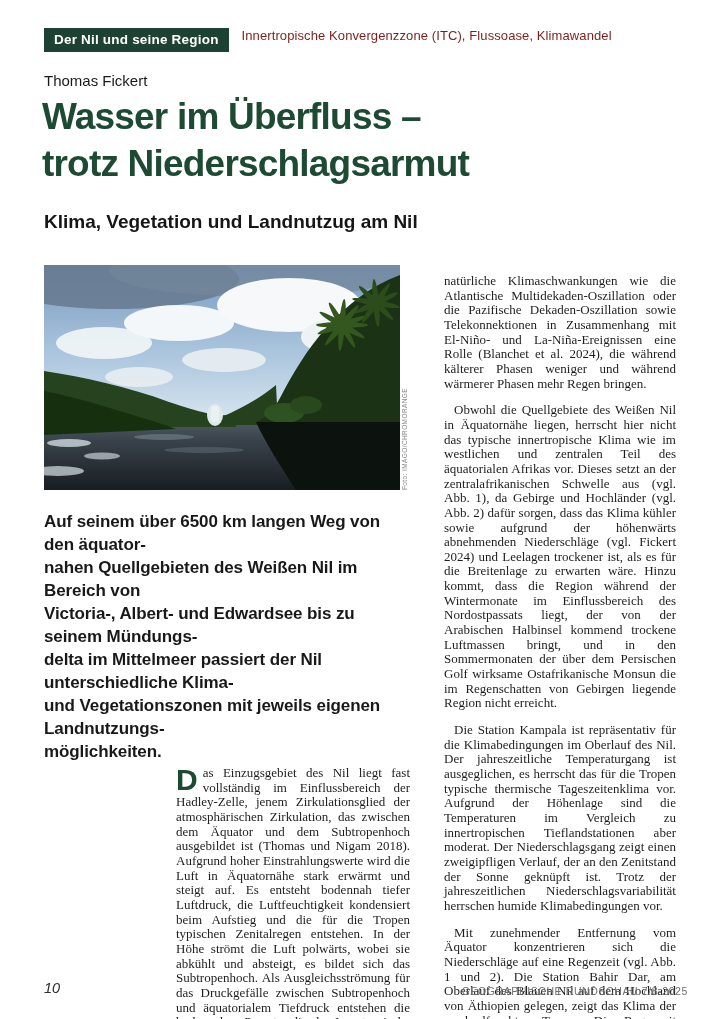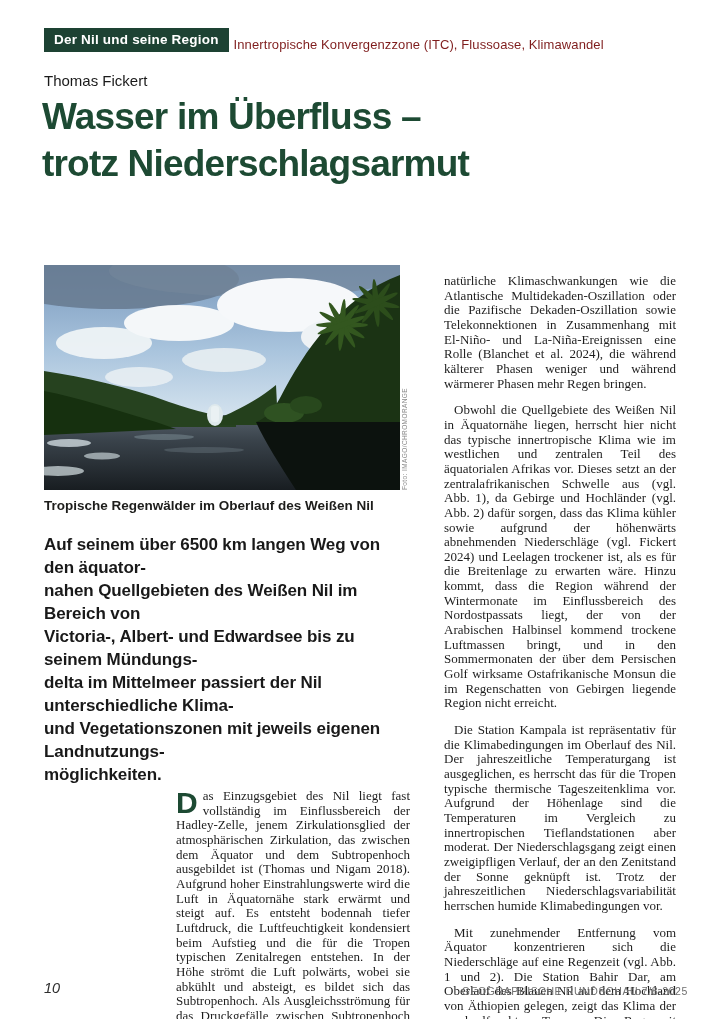--- a/index.html
+++ b/index.html
@@ -4,21 +4,21 @@
 <style>
   * { margin:0; padding:0; box-sizing:border-box; }
   html,body { background:#e8e8e8; }
   .page {
     position:relative; width:720px; height:1019px; margin:0 auto;
     background:#ffffff; overflow:hidden;
     font-family:"Liberation Sans", sans-serif; color:#1c1c1c;
   }
   
   .kicker-row { position:absolute; left:44px; top:28px; right:32px;
-    display:flex; align-items:flex-end; gap:5px; }
+    display:flex; align-items:flex-start; gap:13px; }
   .badge { background:#1d4233; color:#ffffff; font-weight:700; font-size:13.5px;
     padding:4px 10px 5px; letter-spacing:0.2px; white-space:nowrap; }
   .kicker { font-size:13px; font-weight:400; color:#7f1d1d; letter-spacing:0.1px; }
   .author { position:absolute; left:44px; top:72px; font-size:15px; color:#1a1a1a; }
   .title { position:absolute; left:42px; top:93px; width:640px;
     font-weight:700; font-size:37px; line-height:47px; letter-spacing:-0.8px;
     color:#1d4a33; white-space:pre-line; }
   .subtitle { position:absolute; left:44px; top:211px;
     font-weight:700; font-size:19px; color:#161616; }
   
@@ -53,20 +53,21 @@
 
   <div class="kicker-row">
     <span class="badge">Der Nil und seine Region</span>
     <span class="kicker">Innertropische Konvergenzzone (ITC), Flussoase, Klimawandel</span>
   </div>
 
   <div class="author">Thomas Fickert</div>
 
   <h1 class="title">Wasser im Überfluss –
 trotz Niederschlagsarmut</h1>
+  <div class="subtitle">Klima, Vegetation und Landnutzug am Nil</div>
 
   <div class="col-left">
     <div class="photo-wrap">
       <svg viewBox="0 0 356 225" width="356" height="225" aria-hidden="true">
         <defs>
           <linearGradient id="sky" x1="0" y1="0" x2="0" y2="1">
             <stop offset="0" stop-color="#7898bc"></stop>
             <stop offset="0.55" stop-color="#a9c4dd"></stop>
             <stop offset="1" stop-color="#d6e4ef"></stop>
           </linearGradient>
@@ -111,21 +112,20 @@
         <ellipse cx="262" cy="140" rx="16" ry="9" fill="#28481d"></ellipse>
         <path d="M212,157 L356,157 L356,225 L252,225 C236,200 221,177 212,157 Z" fill="#0c120e"></path>
         <ellipse cx="25" cy="178" rx="22" ry="4" fill="#cfdade" opacity="0.8"></ellipse>
         <ellipse cx="58" cy="191" rx="18" ry="3.5" fill="#c4d0d4" opacity="0.7"></ellipse>
         <ellipse cx="14" cy="206" rx="26" ry="5" fill="#cdd8db" opacity="0.75"></ellipse>
         <ellipse cx="120" cy="172" rx="30" ry="3" fill="#8fa2aa" opacity="0.4"></ellipse>
         <ellipse cx="160" cy="185" rx="40" ry="3" fill="#77878f" opacity="0.35"></ellipse>
       </svg>
       <span class="credit">Foto: IMAGO/CHROMORANGE</span>
     </div>
-    <div class="caption">Tropische Regenwälder im Oberlauf des Weißen Nil</div>
 
     <p class="intro">Auf seinem über 6500 km langen Weg von den äquator-
 nahen Quellgebieten des Weißen Nil im Bereich von
 Victoria-, Albert- und Edwardsee bis zu seinem Mündungs-
 delta im Mittelmeer passiert der Nil unterschiedliche Klima-
 und Vegetationszonen mit jeweils eigenen Landnutzungs-
 möglichkeiten.</p>
 
     <p class="body-left serif"><span class="dropcap">D</span><span>as Einzugsgebiet des Nil liegt fast vollständig im Einflussbereich der Hadley-Zelle, jenem Zirkulationsglied der atmosphärischen Zirkulation, das zwischen dem Äquator und dem Subtropenhoch ausgebildet ist (Thomas und Nigam 2018). Aufgrund hoher Einstrahlungswerte wird die Luft in Äquatornähe stark erwärmt und steigt auf. Es entsteht bodennah tiefer Luftdruck, die Luftfeuchtigkeit kondensiert beim Aufstieg und die für die Tropen typischen Zenitalregen entstehen. In der Höhe strömt die Luft polwärts, wobei sie abkühlt und absteigt, es bildet sich das Subtropenhoch. Als Ausgleichsströmung für das Druckgefälle zwischen Subtropenhoch und äquatorialem Tiefdruck entstehen die bodennahen Passate, die der Innertropische Konvergenzzone (ITC) zuströmen und dort erneut zum Aufstieg gezwungen werden. Neben diesen aus der atmosphärischen Zirkulation resultierenden Einflüssen spielen für das nordafrikanische Klima</span></p>
   </div>

